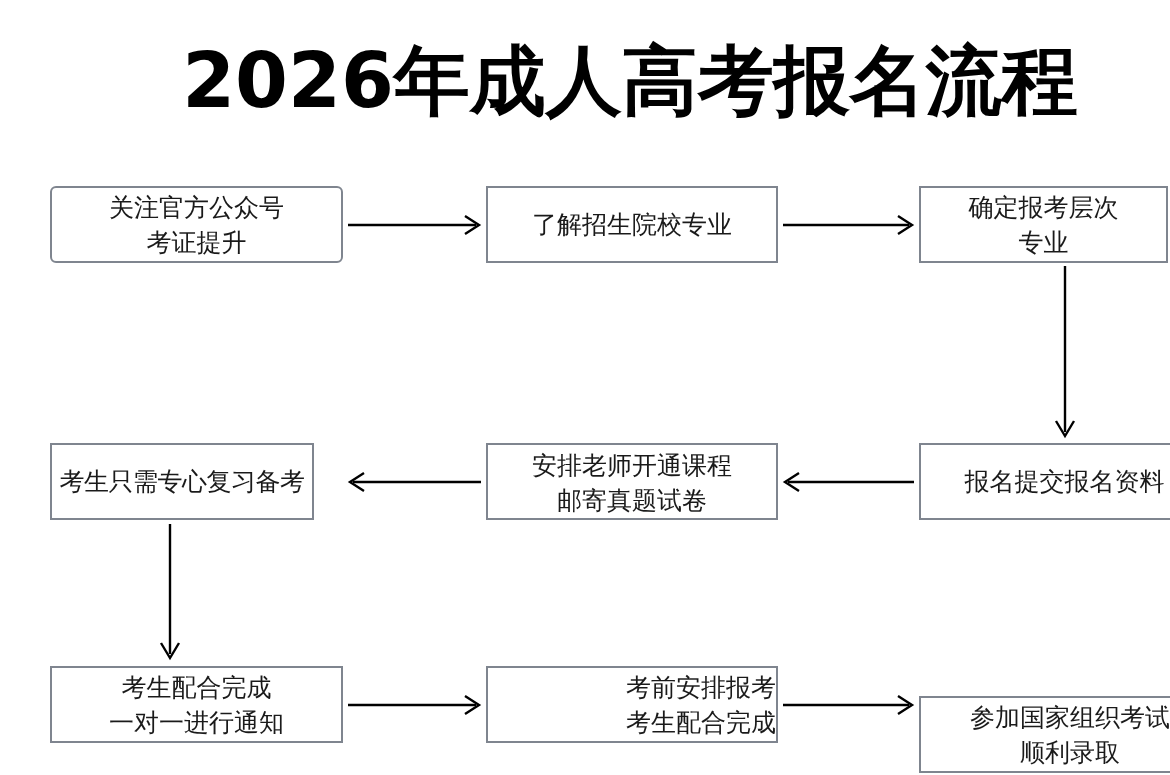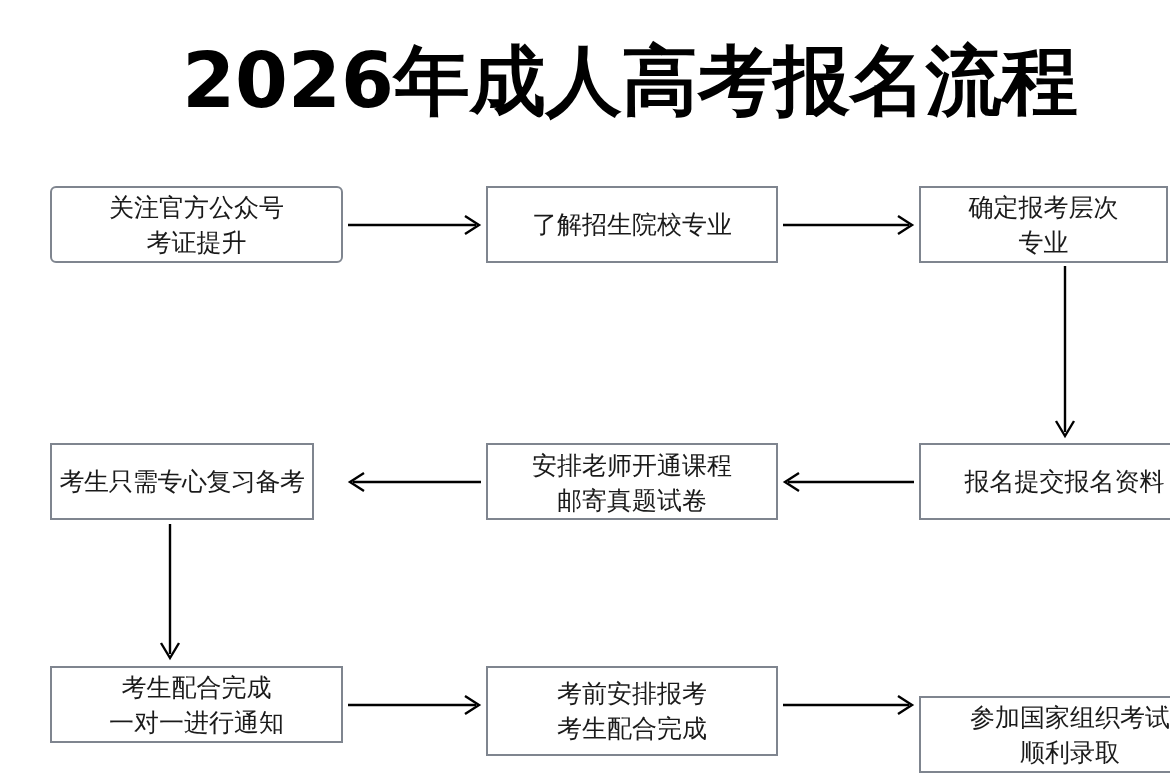--- a/index.html
+++ b/index.html
@@ -62,21 +62,21 @@
   
   #node-follow      { left: 5px;   top: 186px; width: 293px; height: 77px; border-radius: 6px; }
   #node-schools     { left: 441px; top: 186px; width: 292px; height: 77px; }
   #node-level       { left: 874px; top: 186px; width: 249px; height: 77px; }
   
   #node-review      { left: 5px;   top: 443px; width: 264px; height: 77px; }
   #node-teacher     { left: 441px; top: 443px; width: 292px; height: 77px; justify-content: flex-end; }
   #node-submit      { left: 874px; top: 443px; width: 291px; height: 77px; }
   
   #node-weekly      { left: 5px;   top: 666px; width: 293px; height: 77px; }
-  #node-prereg      { left: 441px; top: 666px; width: 292px; height: 90px; }
+  #node-prereg      { left: 441px; top: 666px; width: 292px; height: 77px; align-items: flex-end; }
   #node-exam        { left: 874px; top: 696px; width: 265px; height: 77px; padding-left: 37px; }
 
   
   #node-review .line { font-size: 25px; letter-spacing: -0.5px; }
 
   
   .arrow {
     position: absolute;
   }
   .arrow svg {

